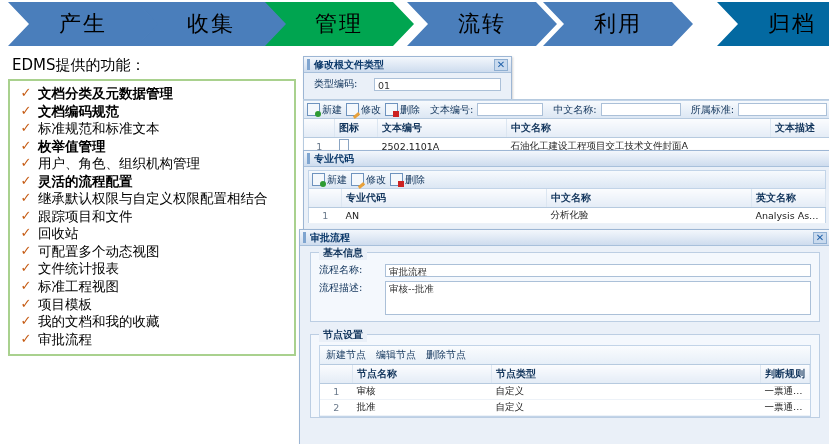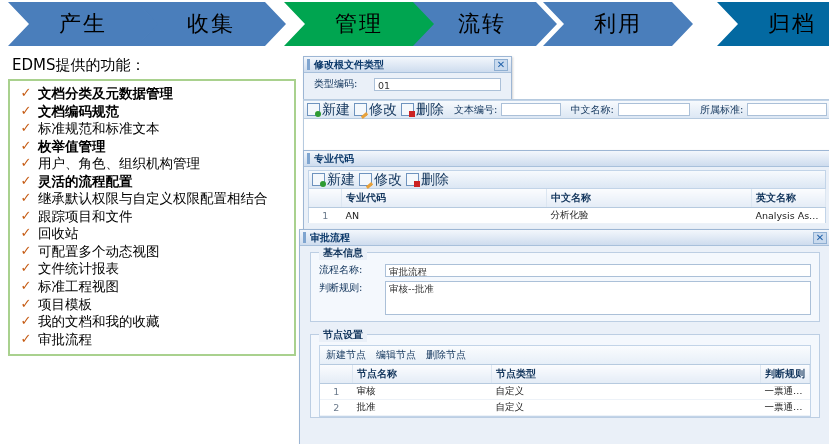--- a/index.html
+++ b/index.html
@@ -50,21 +50,21 @@
   .field-label{font-size:10px;color:#12355C;white-space:nowrap;
     font-family:"DejaVu Sans","Liberation Sans",sans-serif;}
   .txtbox{background:#fff;border:1px solid #ABC0D8;height:13px;line-height:13px;
     font-size:9.5px;color:#333;padding:0 3px;box-sizing:border-box;
     font-family:"DejaVu Sans","Liberation Sans",sans-serif;}
 
   
   .dlg-toolbar{display:flex;align-items:center;gap:4px;height:17px;
     background:linear-gradient(#F7FAFD,#DCE7F4);border-top:1px solid #C2D4E8;
     border-bottom:1px solid #B6CADF;padding:0 3px;}
-  .tbtn{display:flex;align-items:center;gap:2px;font-size:14px;color:#12355C;
+  .tbtn{display:flex;align-items:center;gap:2px;font-size:10px;color:#12355C;
     white-space:nowrap;cursor:pointer;font-family:"DejaVu Sans","Liberation Sans",sans-serif;}
   .tbtn-ico{width:11px;height:11px;background:#F4F8FC;border:1px solid #6E93BE;
     position:relative;flex:0 0 11px;}
   .tbtn-ico.add::after{content:"";position:absolute;right:-2px;bottom:-2px;width:6px;height:6px;
     border-radius:50%;background:#2E9B32;}
   .tbtn-ico.edit::after{content:"";position:absolute;right:-2px;bottom:-2px;width:7px;height:3px;
     background:#E8A13A;transform:rotate(-40deg);}
   .tbtn-ico.del::after{content:"";position:absolute;right:-2px;bottom:-2px;width:6px;height:6px;
     background:#CC2222;}
 
@@ -99,21 +99,21 @@
 </head>
 <body>
 
 <div id="chevron-banner">
     <div class="chev" style="left: 8px; width: 150px; background: rgb(74, 126, 187); color: rgb(0, 0, 0); z-index: 6;">
       <span>产生</span>
     </div>
     <div class="chev" style="left: 136px; width: 150px; background: rgb(74, 126, 187); color: rgb(0, 0, 0); z-index: 5;">
       <span>收集</span>
     </div>
-    <div class="chev" style="left: 284px; width: 150px; background: rgb(0, 165, 80); color: rgb(0, 0, 0); z-index: 4;">
+    <div class="chev" style="left: 264px; width: 150px; background: rgb(0, 165, 80); color: rgb(0, 0, 0); z-index: 4;">
       <span>管理</span>
     </div>
     <div class="chev" style="left: 407px; width: 150px; background: rgb(74, 126, 187); color: rgb(0, 0, 0); z-index: 3;">
       <span>流转</span>
     </div>
     <div class="chev" style="left: 543px; width: 150px; background: rgb(74, 126, 187); color: rgb(0, 0, 0); z-index: 2; justify-content: center;">
       <span>利用</span>
     </div>
     <div class="chev" style="left: 717px; width: 150px; background: #0369a1; color: rgb(0, 0, 0); z-index: 1;">
       <span>归档</span>
@@ -213,20 +213,40 @@
         <span class="tbtn-ico del"></span>
         <span>删除</span>
       </span>
       <span class="field-label" style="margin-left: 6px;">文本编号:</span>
       <span class="txtbox" style="width: 88px;"></span>
       <span class="field-label" style="margin-left: 6px;">中文名称:</span>
       <span class="txtbox" style="width: 108px;"></span>
       <span class="field-label" style="margin-left: 6px;">所属标准:</span>
       <span class="txtbox" style="width: 120px;"></span>
     </div>
+  <table class="grid" id="ft-grid">
+      <thead>
+        <tr>
+          <th class="idx" style="width: 22px;"></th>
+          <th style="width: 34px;">图标</th>
+          <th style="width: 120px;">文本编号</th>
+          <th style="width: 255px;">中文名称</th>
+          <th style="width: auto;">文本描述</th>
+        </tr>
+      </thead>
+      <tbody>
+        <tr>
+          <td class="idx">1</td>
+          <td><span style="display: inline-block; width: 8px; height: 10px; background: rgb(255, 255, 255); border: 1px solid rgb(138, 164, 194);"></span></td>
+          <td>2502.1101A</td>
+          <td>石油化工建设工程项目交工技术文件封面A</td>
+          <td></td>
+        </tr>
+      </tbody>
+    </table>
 </div>
 
 <div class="dialog" id="dlg-major" style="left:303px;top:150px;width:526px;height:84px;">
   <div class="dlg-titlebar">
     <span class="accent"></span>
     <span class="dlg-title">专业代码</span>
   </div>
   <div style="padding:3px 4px 0 4px;">
     <div class="dlg-toolbar" id="mc-toolbar" style="border:1px solid #C2D4E8;">
         <span class="tbtn">
@@ -270,21 +290,21 @@
     <span class="dlg-close">✕</span>
   </div>
 
   <div class="grp">
     <span class="grp-title">基本信息</span>
     <div style="display:flex;align-items:center;margin-top:6px;">
       <span class="field-label" style="width:66px;">流程名称:</span>
       <span class="txtbox" style="flex:1;">审批流程</span>
     </div>
     <div style="display:flex;align-items:flex-start;margin-top:4px;">
-      <span class="field-label" style="width:66px;line-height:13px;">判断规则:</span>
+      <span class="field-label" style="width:66px;line-height:13px;">流程描述:</span>
       <span class="txtbox" style="flex:1;height:34px;line-height:13px;">审核--批准</span>
     </div>
   </div>
 
   <div class="grp" style="margin-top:12px;padding-bottom:0;">
     <span class="grp-title">节点设置</span>
     <div style="margin-top:6px;border:1px solid #C2D4E8;background:#fff;">
       <div class="linktabs" id="node-actions">
           <span class="linktab">新建节点</span>
           <span class="linktab">编辑节点</span>

